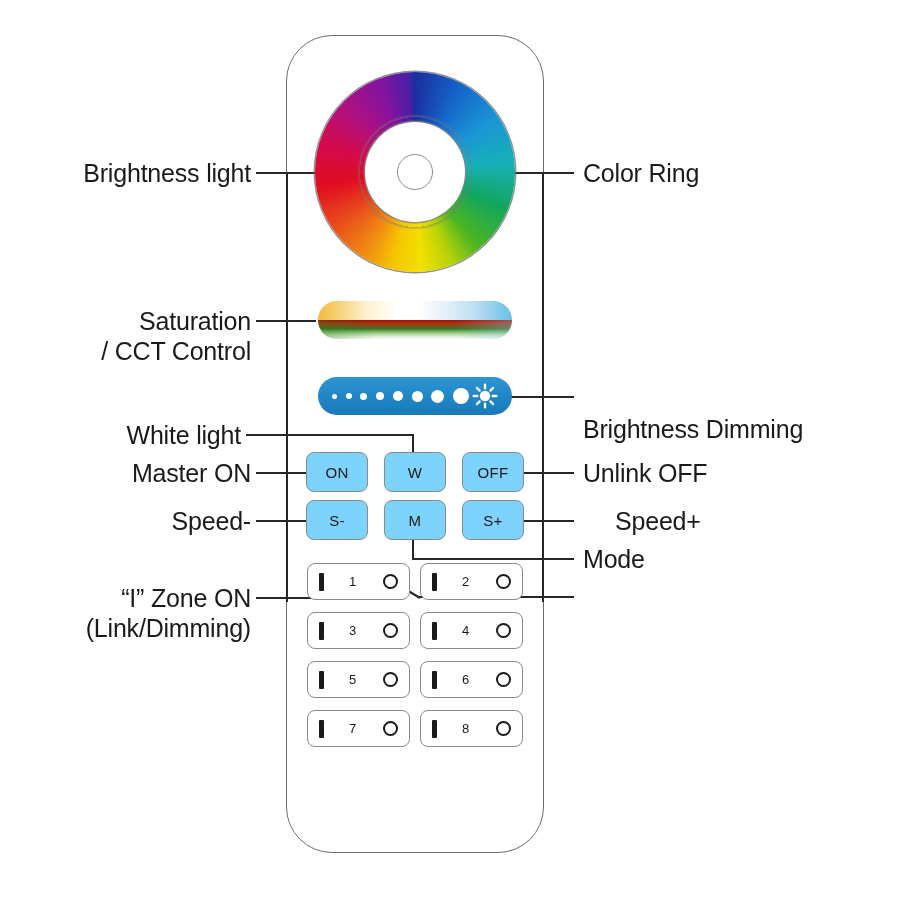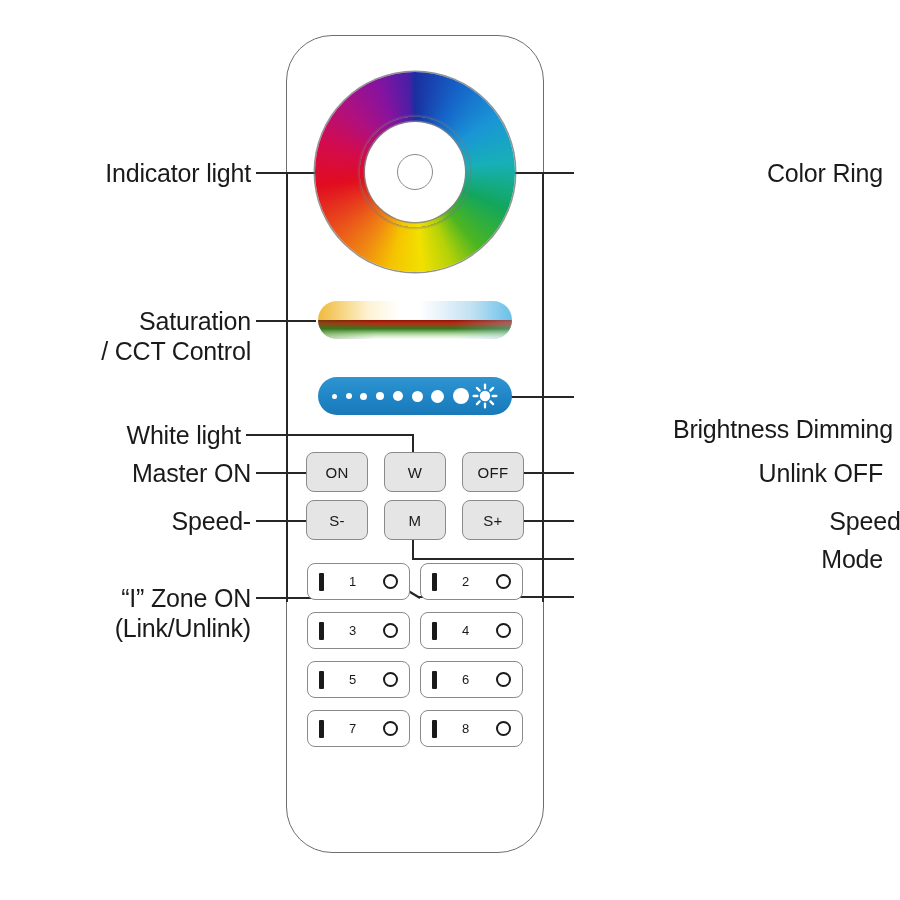--- a/index.html
+++ b/index.html
@@ -29,21 +29,21 @@
 
   
   .label {
     position: absolute;
     color: #1a1a1a;
     font-size: 25px;
     line-height: 30px;
     letter-spacing: -0.2px;
     white-space: pre;
   }
-  .label.right { text-align: right; }
+  .label.right { text-align: left; }
   .label.left  { text-align: right; }
 
   
   #remote {
     position: absolute;
     left: 286px;
     top: 35px;
     width: 258px;
     height: 818px;
     border: 1.6px solid #6d6d6d;
@@ -189,21 +189,21 @@
     left: 306px;
     width: 218px;
     display: flex;
     justify-content: space-between;
   }
   .fn-btn {
     width: 62px;
     height: 40px;
     border: 1.8px solid #8a8a8a;
     border-radius: 8px;
-    background: #e5e5e5;
+    background: #7dd3fc;
     display: flex;
     align-items: center;
     justify-content: center;
     color: #1a1a1a;
     font-size: 15px;
     letter-spacing: 0.3px;
     box-sizing: border-box;
   }
 
   
@@ -380,33 +380,33 @@
         <div class="zone-num">7</div>
         <div class="zone-off-circle"></div>
       </div>
       <div class="zone-btn">
         <div class="zone-on-bar"></div>
         <div class="zone-num">8</div>
         <div class="zone-off-circle"></div>
       </div>
     </div>
 
-  <div class="label left" style="left:36px; top:158px; width:215px;">Indicator light</div>
+  <div class="label left" style="left:36px; top:158px; width:215px;">Brightness light</div>
 
   <div class="label left" style="left:26px; top:306px; width:225px;">Saturation
 / CCT Control</div>
 
   <div class="label left" style="left:36px; top:420px; width:205px;">White light</div>
 
   <div class="label left" style="left:36px; top:458px; width:215px;">Master ON</div>
 
   <div class="label left" style="left:36px; top:506px; width:215px;text-align:right;">Speed-</div>
 
   <div class="label left" style="left:16px; top:583px; width:235px;">“I” Zone ON
-(Link/Unlink)</div>
+(Link/Dimming)</div>
 
   <div class="label right" style="left:583px; top:158px; width:300px;">Color Ring</div>
 
   <div class="label right" style="left:583px; top:382px; width:310px;margin-top:32px;">Brightness Dimming</div>
 
   <div class="label right" style="left:583px; top:458px; width:300px;">Unlink OFF</div>
 
   <div class="label right" style="left:583px; top:506px; width:300px;margin-left:32px;">Speed+</div>
 
   <div class="label right" style="left:583px; top:544px; width:300px;">Mode</div>

